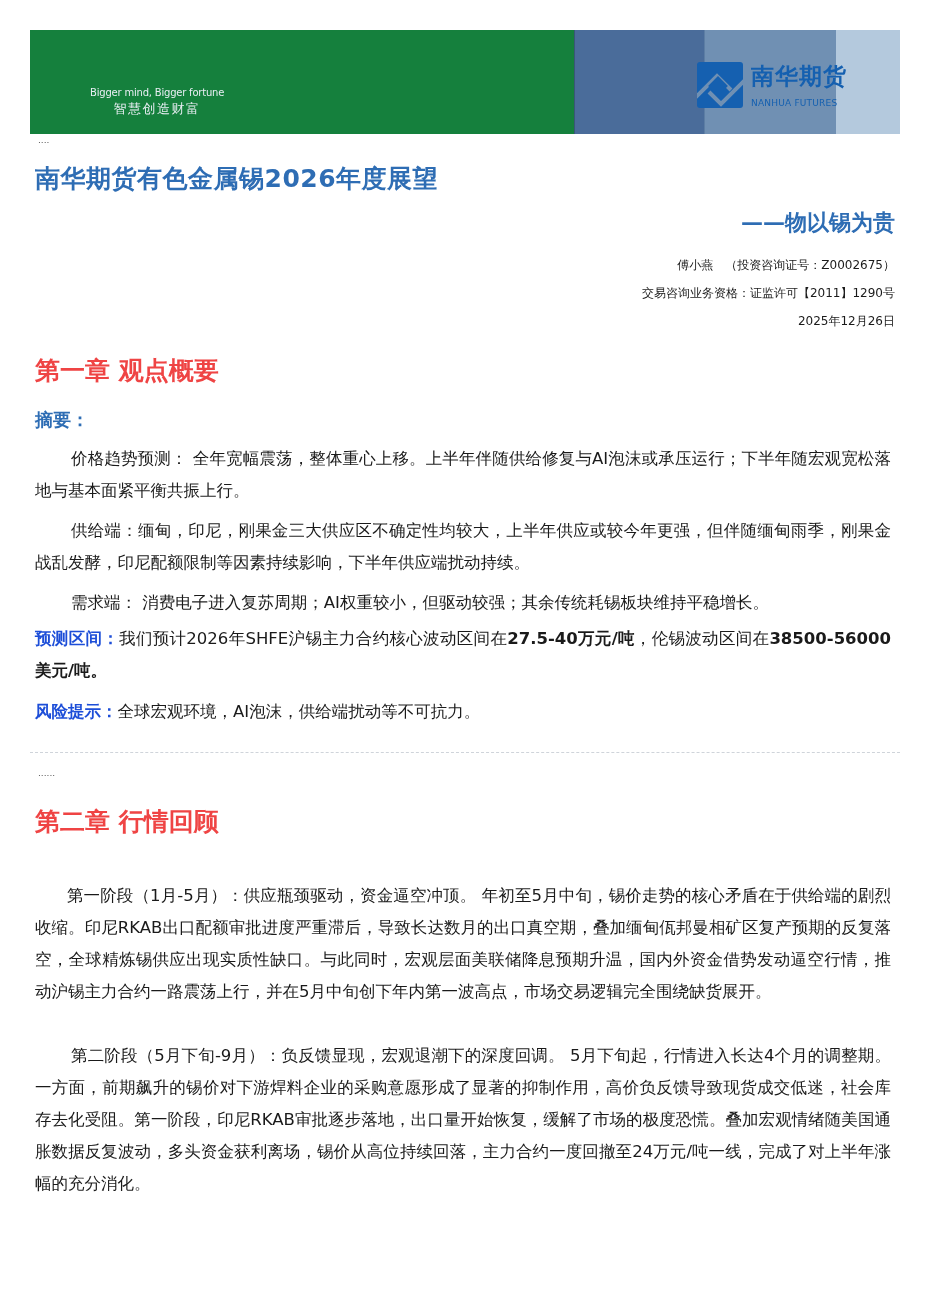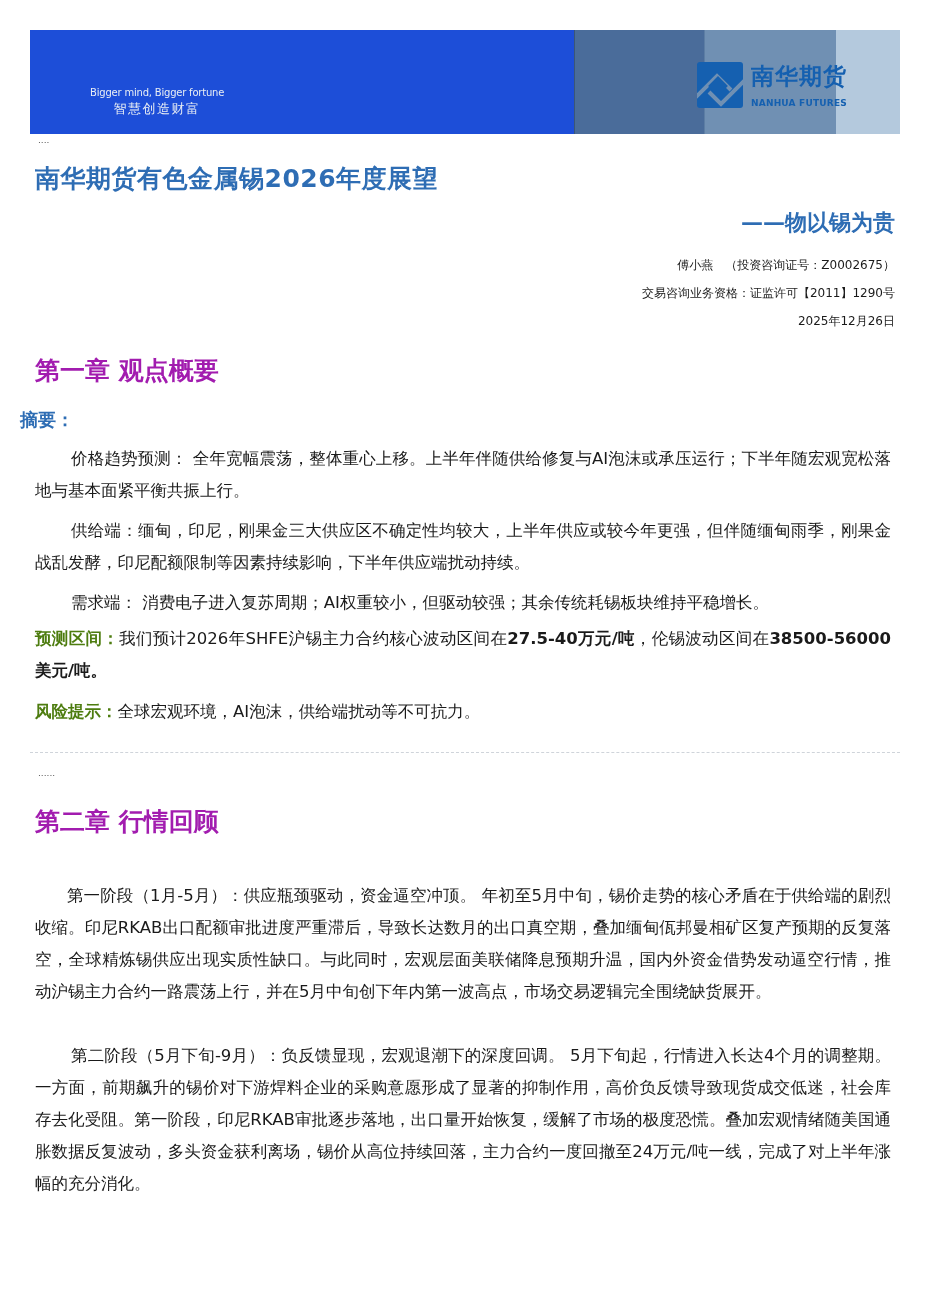--- a/index.html
+++ b/index.html
@@ -1,41 +1,41 @@
 <!DOCTYPE html>
 <html><head>
 <meta charset="utf-8">
 <style>
   html, body { margin: 0; padding: 0; background: #ffffff; }
   body { width: 930px; height: 1303px; position: relative; overflow: hidden;
          font-family: "DejaVu Sans", "Liberation Sans", sans-serif; color: #1a1a1a; }
   .banner { position: absolute; left: 30px; top: 30px; width: 870px; height: 104px; display: flex; }
   .band { height: 100%; }
-  .band-dark { width: 545px; background: #1d4ed8; position: relative; }
+  .band-dark { width: 545px; background: #15803d; position: relative; }
   .band-mid { width: 130px; background: #4a6c9a; border-left: 1px solid #3a5677; }
   .band-light { width: 131px; background: #7090b3; border-left: 1px solid #5d7ea4; position: relative; }
   .band-pale { width: 64px; background: #b4c9dd; }
   .slogan { position: absolute; left: 60px; top: 57px; color: #e9eef4; text-align: center; }
   .slogan-en { font-size: 10px; letter-spacing: -0.2px; }
   .slogan-cn { font-size: 13px; letter-spacing: 1.5px; margin-top: 2px; }
   .logo { position: absolute; left: 697px; top: 62px; display: flex; align-items: center; justify-content: space-between; }
   .logo-mark { width: 46px; height: 46px; background: #1560b0; border-radius: 3px; position: relative; overflow: hidden; }
   .logo-mark svg { display: block; }
   .logo-text { margin-left: 8px; color: #1560b0; }
   .logo-cn { font-size: 23px; font-weight: bold; letter-spacing: 1px; line-height: 26px; }
-  .logo-en { font-size: 9px; font-weight: bold; letter-spacing: 0.2px; margin-top: 9px; }
+  .logo-en { font-size: 9px; font-weight: normal; letter-spacing: 0.2px; margin-top: 9px; }
   .dots { position: absolute; font-size: 9px; color: #555; letter-spacing: 0; }
   .doc-title { position: absolute; left: 35px; top: 162px; font-size: 25px; font-weight: bold; color: #2e6db4; letter-spacing: 0.5px; }
   .subtitle { position: absolute; right: 35px; top: 208px; font-size: 22px; font-weight: bold; color: #2e6db4; }
   .meta { position: absolute; right: 35px; font-size: 12px; font-weight: normal; color: #1a1a1a; text-align: right; }
-  .h1 { position: absolute; left: 35px; font-size: 25px; font-weight: bold; color: #a21caf; }
-  .h2 { position: absolute; left: 20px; font-size: 18px; font-weight: bold; color: #2e6db4; }
+  .h1 { position: absolute; left: 35px; font-size: 25px; font-weight: bold; color: #ef4444; }
+  .h2 { position: absolute; left: 35px; font-size: 18px; font-weight: bold; color: #2e6db4; }
   .para { position: absolute; left: 35px; width: 856px; font-size: 16.5px; line-height: 32px; color: #1a1a1a; text-align: justify; }
   .indent { text-indent: 36px; }
-  .lbl { color: #4d7c0f; font-weight: bold; }
+  .lbl { color: #1d4ed8; font-weight: bold; }
   b { font-weight: bold; }
   .divider { position: absolute; left: 30px; top: 752px; width: 870px; border-top: 1px dashed #cfd4da; }
 </style>
 </head>
 <body>
 
 <div class="banner">
   <div class="band band-dark">
     <div class="slogan">
       <div class="slogan-en">Bigger mind, Bigger fortune</div>

